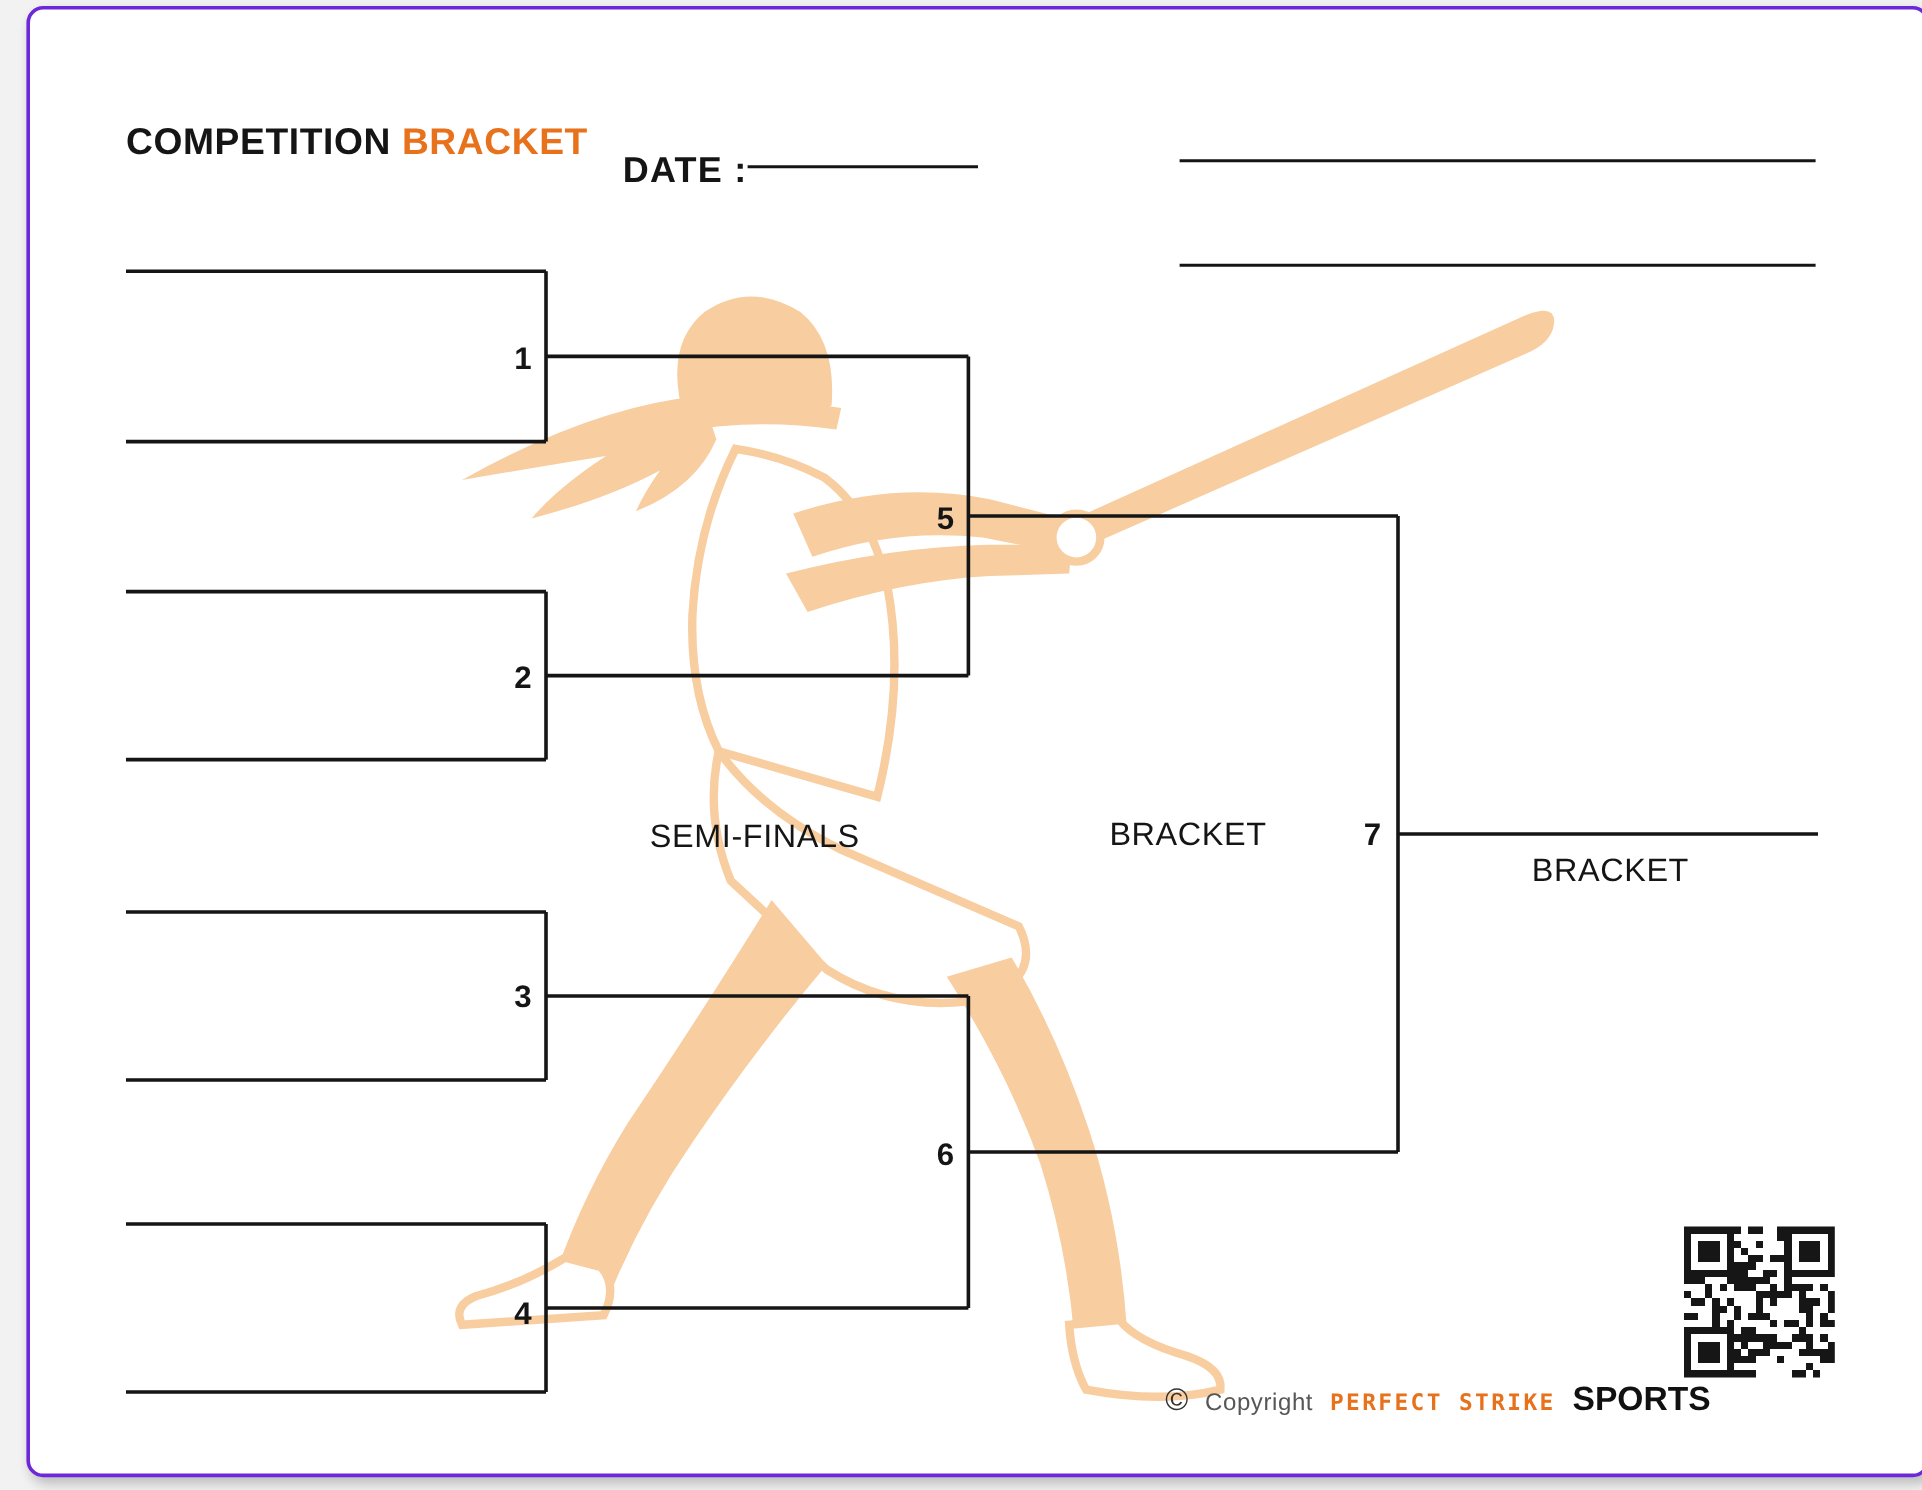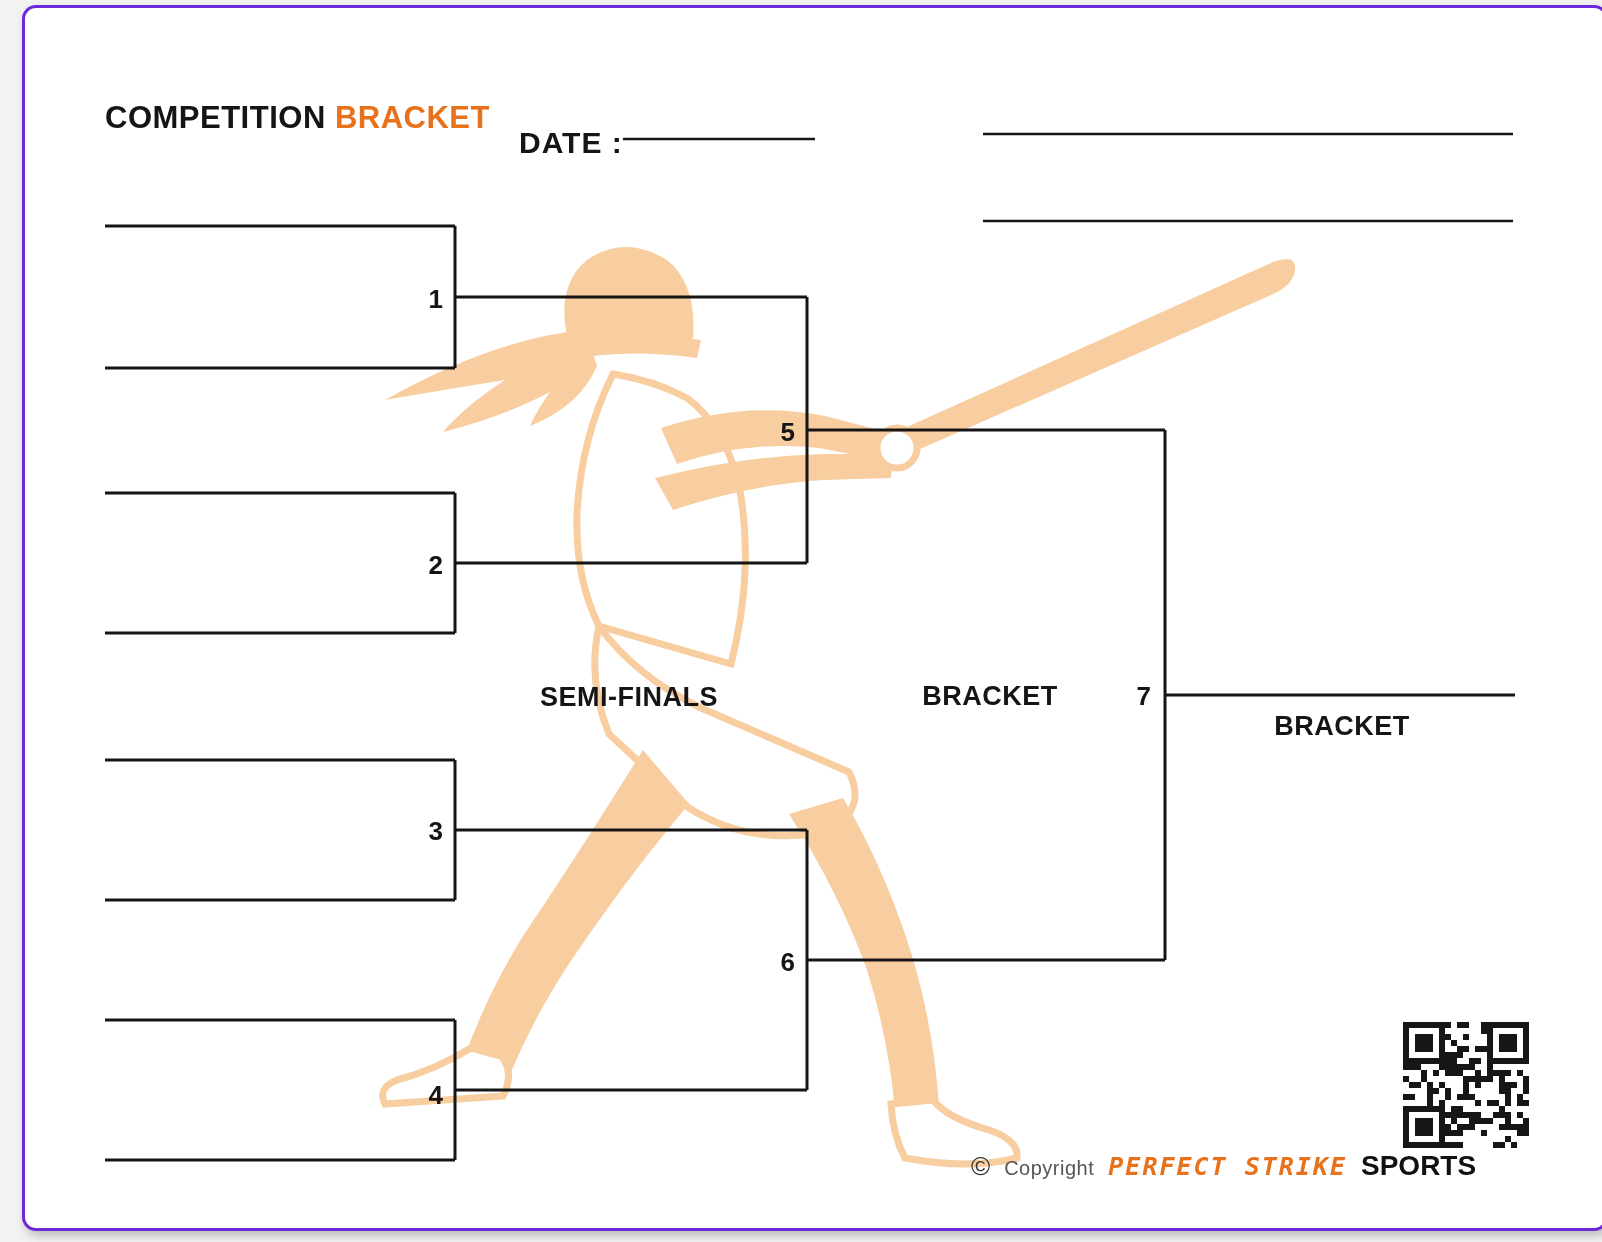--- a/index.html
+++ b/index.html
@@ -11,26 +11,26 @@
   .overlay { position:absolute; left:0; top:0; width:1602px; height:1242px; }
   .lines path { stroke:var(--ink,#111); stroke-width:3; fill:none; }
   .lines path.thin { stroke-width:2.6; }
   .wmf { fill:var(--watermark,#F8CDA0); }
   .wml { fill:#fff; stroke:var(--watermark,#F8CDA0); stroke-width:7; }
   .t { position:absolute; color:var(--ink,#111); white-space:nowrap; }
   .title { left:80px; top:92px; font-size:31px; font-weight:800; letter-spacing:.5px; }
   .title .accent { color:var(--accent,#E8711C); }
   .date-label { left:494px; top:94px; font-size:30px; font-weight:700; letter-spacing:1px;margin-top:24px; }
   .match-num { font-size:26px; font-weight:700; transform:translate(-100%,-50%); }
-  .round-label { font-size:27px; font-weight:700; transform:translate(-50%,-50%); letter-spacing:.5px; }
+  .round-label { font-size:27px; font-weight:400; transform:translate(-50%,-50%); letter-spacing:.5px; }
   .footer { position:absolute; left:946px; top:1142px; display:flex; align-items:baseline; gap:14px; }
   .copyright-symbol { font-size:26px; color:#333; }
   .copyright-word { font-size:20px; color:#565656; letter-spacing:.5px; }
-  .brand { font-family:"DejaVu Sans Mono", monospace; font-size:25px; font-weight:700;
-           color:var(--accent,#E8711C); letter-spacing:2px;font-style:italic; }
+  .brand { font-family:"DejaVu Sans Mono", monospace; font-size:19px; font-weight:700;
+           color:var(--accent,#E8711C); letter-spacing:2px; }
   .brand-suffix { font-size:28px; font-weight:800; color:#111;text-align:center; }
   .qr { position:absolute; left:1378px; top:1014px; width:126px; height:126px; }
 </style>
 </head>
 <body>
 
 <div class="page">
 
   <svg class="overlay" viewBox="0 0 1602 1242" aria-hidden="true">
     <path class="wmf" d="M862 428 L1248 254 Q1272 245 1270 262 Q1268 278 1246 287 L870 452 Q856 444 862 428 Z"></path>

